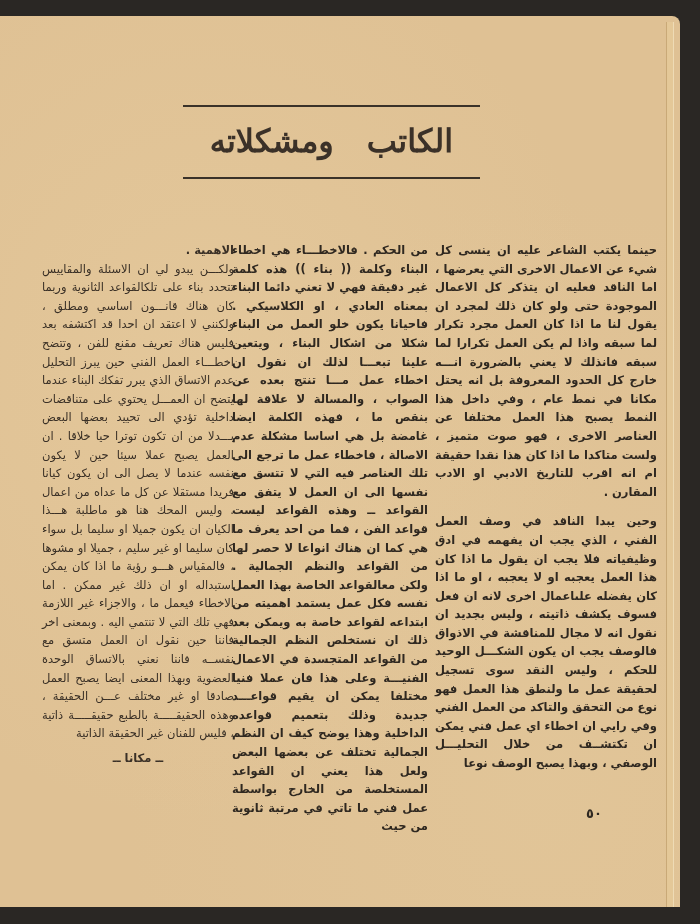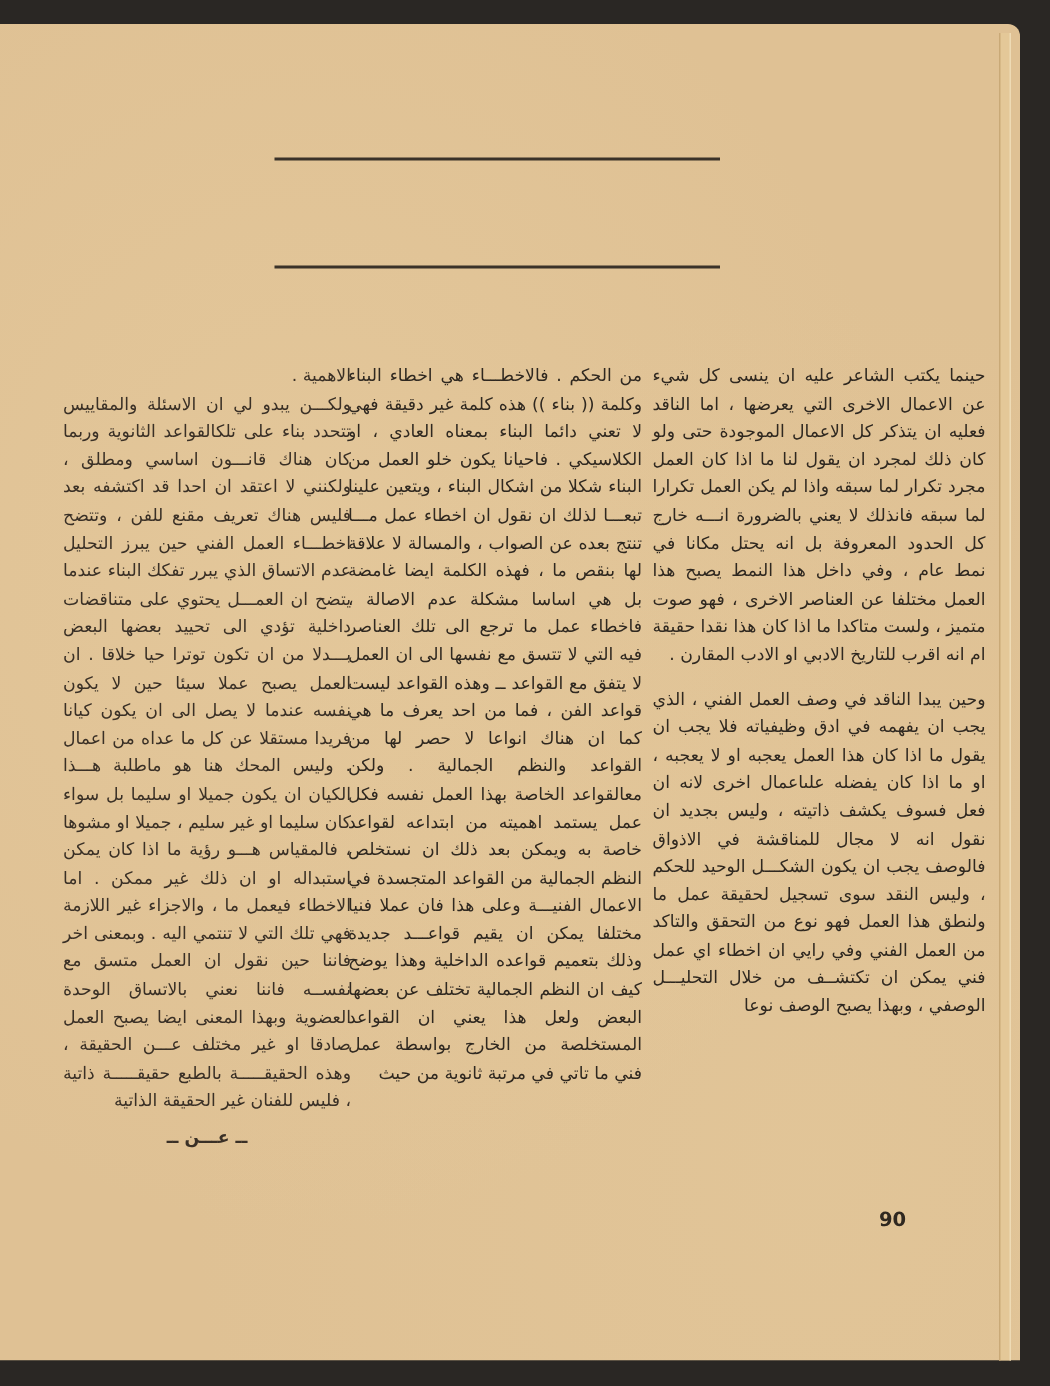--- a/index.html
+++ b/index.html
@@ -61,26 +61,26 @@
     }
     .column {
       position: absolute;
       direction: rtl;
       text-align: justify;
       text-align-last: right;
       font-family: "DejaVu Sans", sans-serif;
       font-size: 11.5px;
       line-height: 18.6px;
       color: #2f2820;
-      font-weight: normal;
+      font-weight: bold;
     }
     .col-right { left: 435px; top: 225px; width: 222px; }
     .col-mid   { left: 232px; top: 225px; width: 196px; }
     .col-left  { left: 42px;  top: 225px; width: 192px; font-weight: normal; color: #3a3026; }
-    .col-left .lead { font-weight: normal; }
+    .col-left .lead { font-weight: bold; }
     .col-left .cont {
       text-align: center;
       text-align-last: center;
       font-weight: bold;
       margin-top: 6px;
     }
     .para { margin: 0; }
     .para + .para.gap { margin-top: 11px; }
     .page-number {
       position: absolute;
@@ -92,31 +92,32 @@
       direction: rtl;
     }
   </style>
 </head>
 <body>
 
 <div class="page">
   <div class="page-edge"></div>
 
   <div class="title-rule top"></div>
+  <div class="title">الكاتب  ومشكلاته</div>
   <div class="title-rule bottom"></div>
 
   <div class="column col-right">
     <p class="para">حينما يكتب الشاعر عليه ان ينسى كل شيء عن الاعمال الاخرى التي يعرضها ، اما الناقد فعليه ان يتذكر كل الاعمال الموجودة حتى ولو كان ذلك لمجرد ان يقول لنا ما اذا كان العمل مجرد تكرار لما سبقه واذا لم يكن العمل تكرارا لما سبقه فانذلك لا يعني بالضرورة انـــه خارج كل الحدود المعروفة بل انه يحتل مكانا في نمط عام ، وفي داخل هذا النمط يصبح هذا العمل مختلفا عن العناصر الاخرى ، فهو صوت متميز ، ولست متاكدا ما اذا كان هذا نقدا حقيقة ام انه اقرب للتاريخ الادبي او الادب المقارن .</p>
     <p class="para gap">وحين يبدا الناقد في وصف العمل الفني ، الذي يجب ان يفهمه في ادق وظيفياته فلا يجب ان يقول ما اذا كان هذا العمل يعجبه او لا يعجبه ، او ما اذا كان يفضله علىاعمال اخرى لانه ان فعل فسوف يكشف ذاتيته ، وليس بجديد ان نقول انه لا مجال للمناقشة في الاذواق فالوصف يجب ان يكون الشكـــل الوحيد للحكم ، وليس النقد سوى تسجيل لحقيقة عمل ما ولنطق هذا العمل فهو نوع من التحقق والتاكد من العمل الفني وفي رايي ان اخطاء اي عمل فني يمكن ان تكتشــف من خلال التحليـــل الوصفي ، وبهذا يصبح الوصف نوعا</p>
   </div>
 
   <div class="column col-mid">
     <p class="para">من الحكم . فالاخطـــاء هي اخطاء البناء وكلمة (( بناء )) هذه كلمة غير دقيقة فهي لا تعني دائما البناء بمعناه العادي ، او الكلاسيكي . فاحيانا يكون خلو العمل من البناء شكلا من اشكال البناء ، ويتعين علينا تبعـــا لذلك ان نقول ان اخطاء عمل مـــا تنتج بعده عن الصواب ، والمسالة لا علاقة لها بنقص ما ، فهذه الكلمة ايضا غامضة بل هي اساسا مشكلة عدم الاصالة ، فاخطاء عمل ما ترجع الى تلك العناصر فيه التي لا تتسق مع نفسها الى ان العمل لا يتفق مع القواعد ــ وهذه القواعد ليست قواعد الفن ، فما من احد يعرف ما هي كما ان هناك انواعا لا حصر لها من القواعد والنظم الجمالية . ولكن معالقواعد الخاصة بهذا العمل نفسه فكل عمل يستمد اهميته من ابتداعه لقواعد خاصة به ويمكن بعد ذلك ان نستخلص النظم الجمالية من القواعد المتجسدة في الاعمال الفنيـــة وعلى هذا فان عملا فنيا مختلفا يمكن ان يقيم قواعـــد جديدة وذلك بتعميم قواعده الداخلية وهذا يوضح كيف ان النظم الجمالية تختلف عن بعضها البعض ولعل هذا يعني ان القواعد المستخلصة من الخارج بواسطة عمل فني ما تاتي في مرتبة ثانوية من حيث</p>
   </div>
 
   <div class="column col-left">
     <p class="para lead">الاهمية .</p>
     <p class="para">ولكـــن يبدو لي ان الاسئلة والمقاييس تتحدد بناء على تلكالقواعد الثانوية وربما كان هناك قانـــون اساسي ومطلق ، ولكنني لا اعتقد ان احدا قد اكتشفه بعد فليس هناك تعريف مقنع للفن ، وتتضح اخطـــاء العمل الفني حين يبرز التحليل عدم الاتساق الذي يبرر تفكك البناء عندما يتضح ان العمـــل يحتوي على متناقضات داخلية تؤدي الى تحييد بعضها البعض بـــدلا من ان تكون توترا حيا خلاقا . ان العمل يصبح عملا سيئا حين لا يكون نفسه عندما لا يصل الى ان يكون كيانا فريدا مستقلا عن كل ما عداه من اعمال . وليس المحك هنا هو ماطلبة هـــذا الكيان ان يكون جميلا او سليما بل سواء كان سليما او غير سليم ، جميلا او مشوها ، فالمقياس هـــو رؤية ما اذا كان يمكن استبداله او ان ذلك غير ممكن . اما الاخطاء فيعمل ما ، والاجزاء غير اللازمة فهي تلك التي لا تنتمي اليه . وبمعنى اخر فاننا حين نقول ان العمل متسق مع نفســه فاننا نعني بالاتساق الوحدة العضوية وبهذا المعنى ايضا يصبح العمل صادقا او غير مختلف عـــن الحقيقة ، وهذه الحقيقـــــة بالطبع حقيقـــــة ذاتية ، فليس للفنان غير الحقيقة الذاتية</p>
-    <p class="para cont">ــ عـــن ــ</p>
+    <p class="para cont">ــ مكانا ــ</p>
   </div>
 
-  <div class="page-number">90</div>
+  <div class="page-number">٥٠</div>
 </div>
 
 </body></html>

